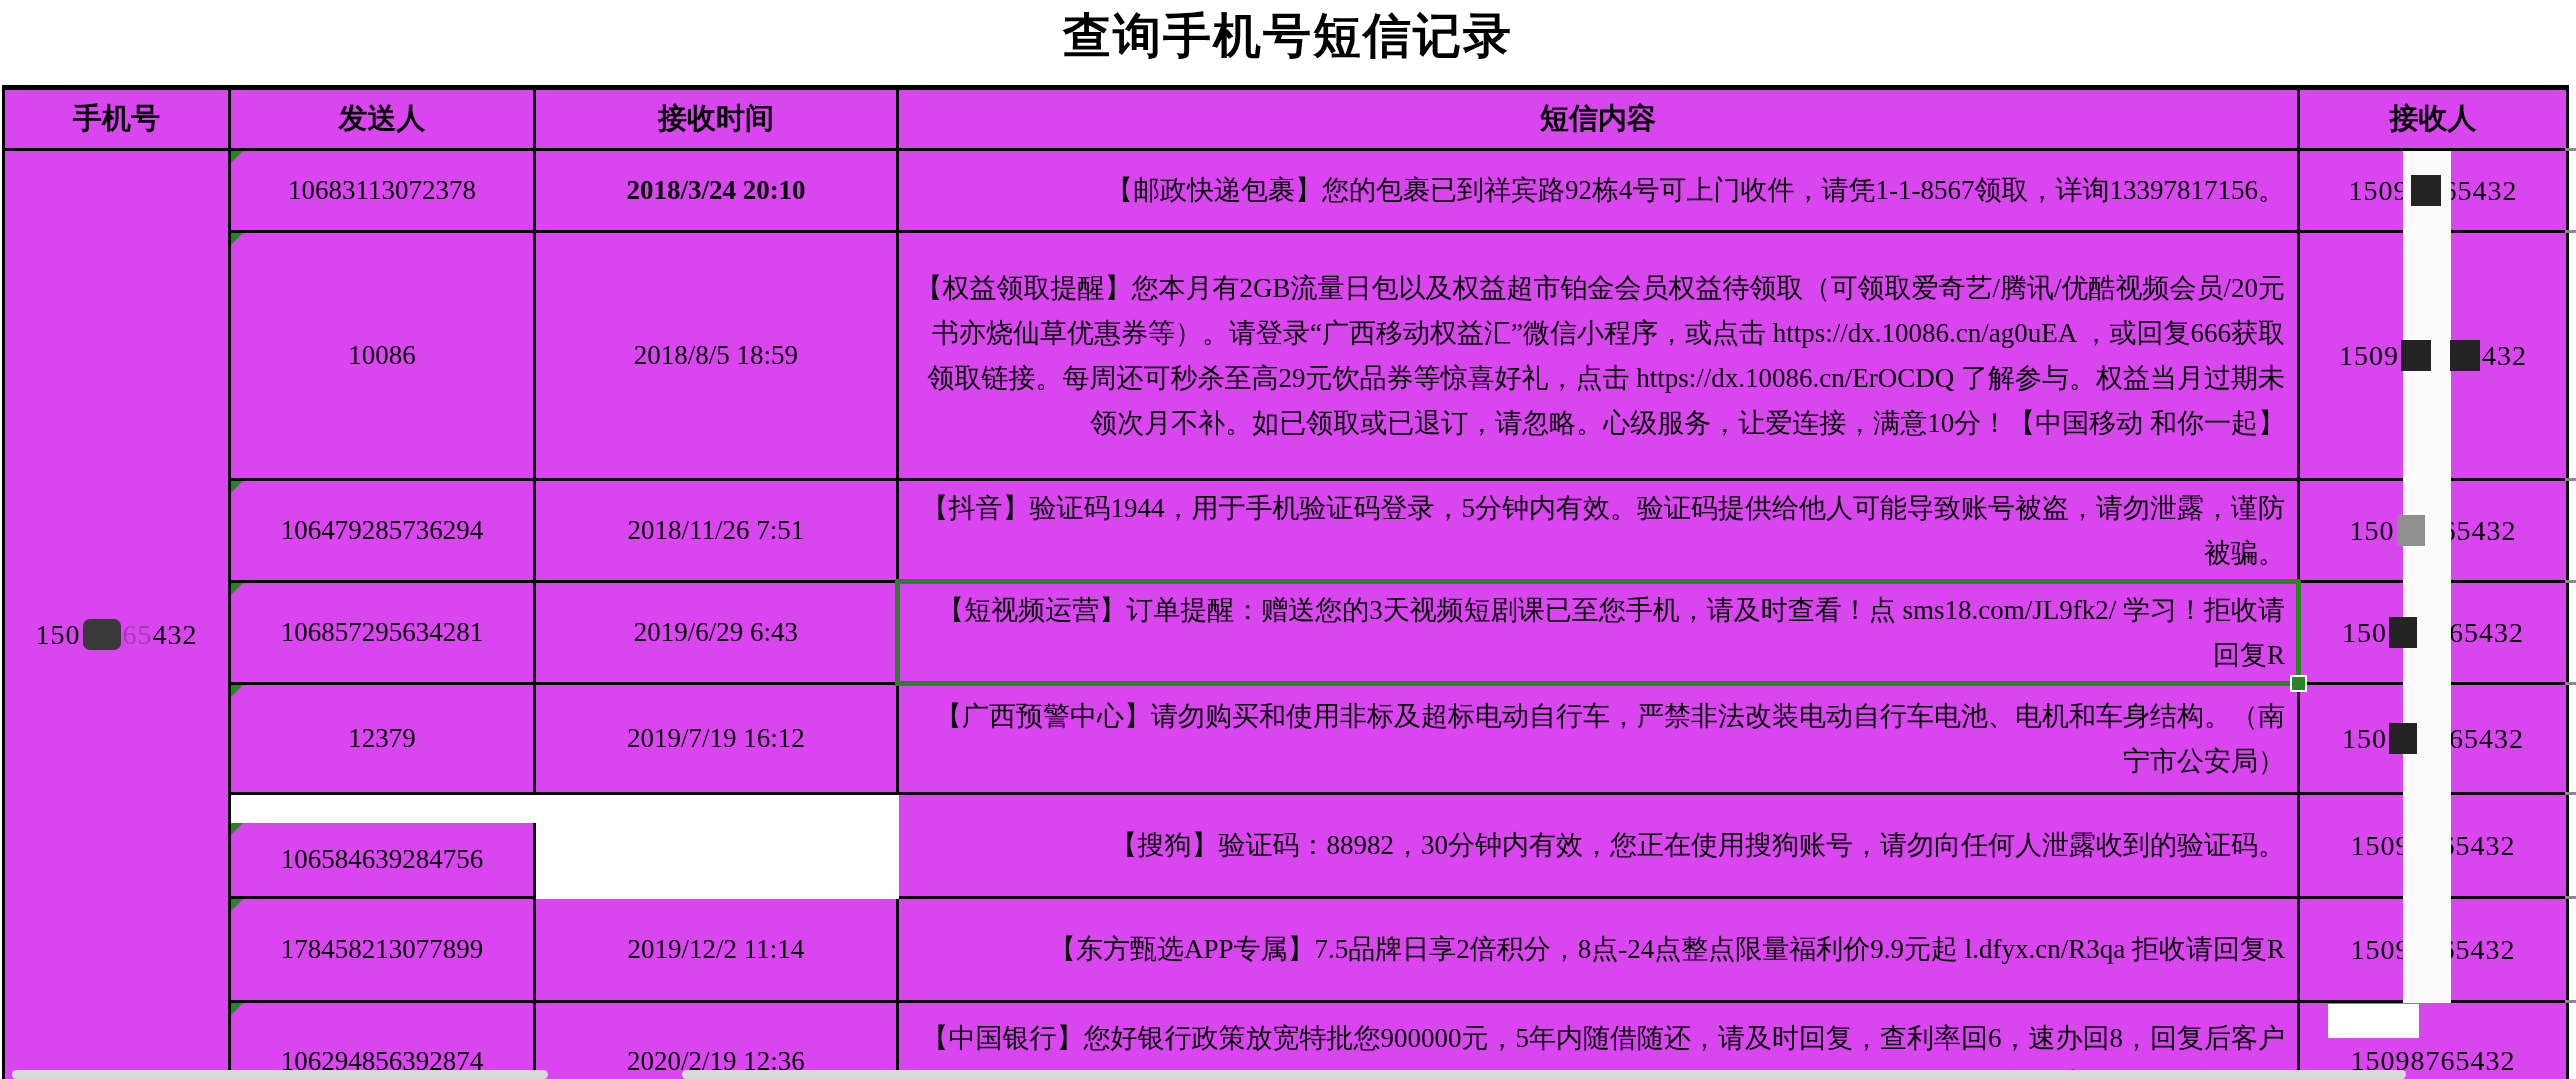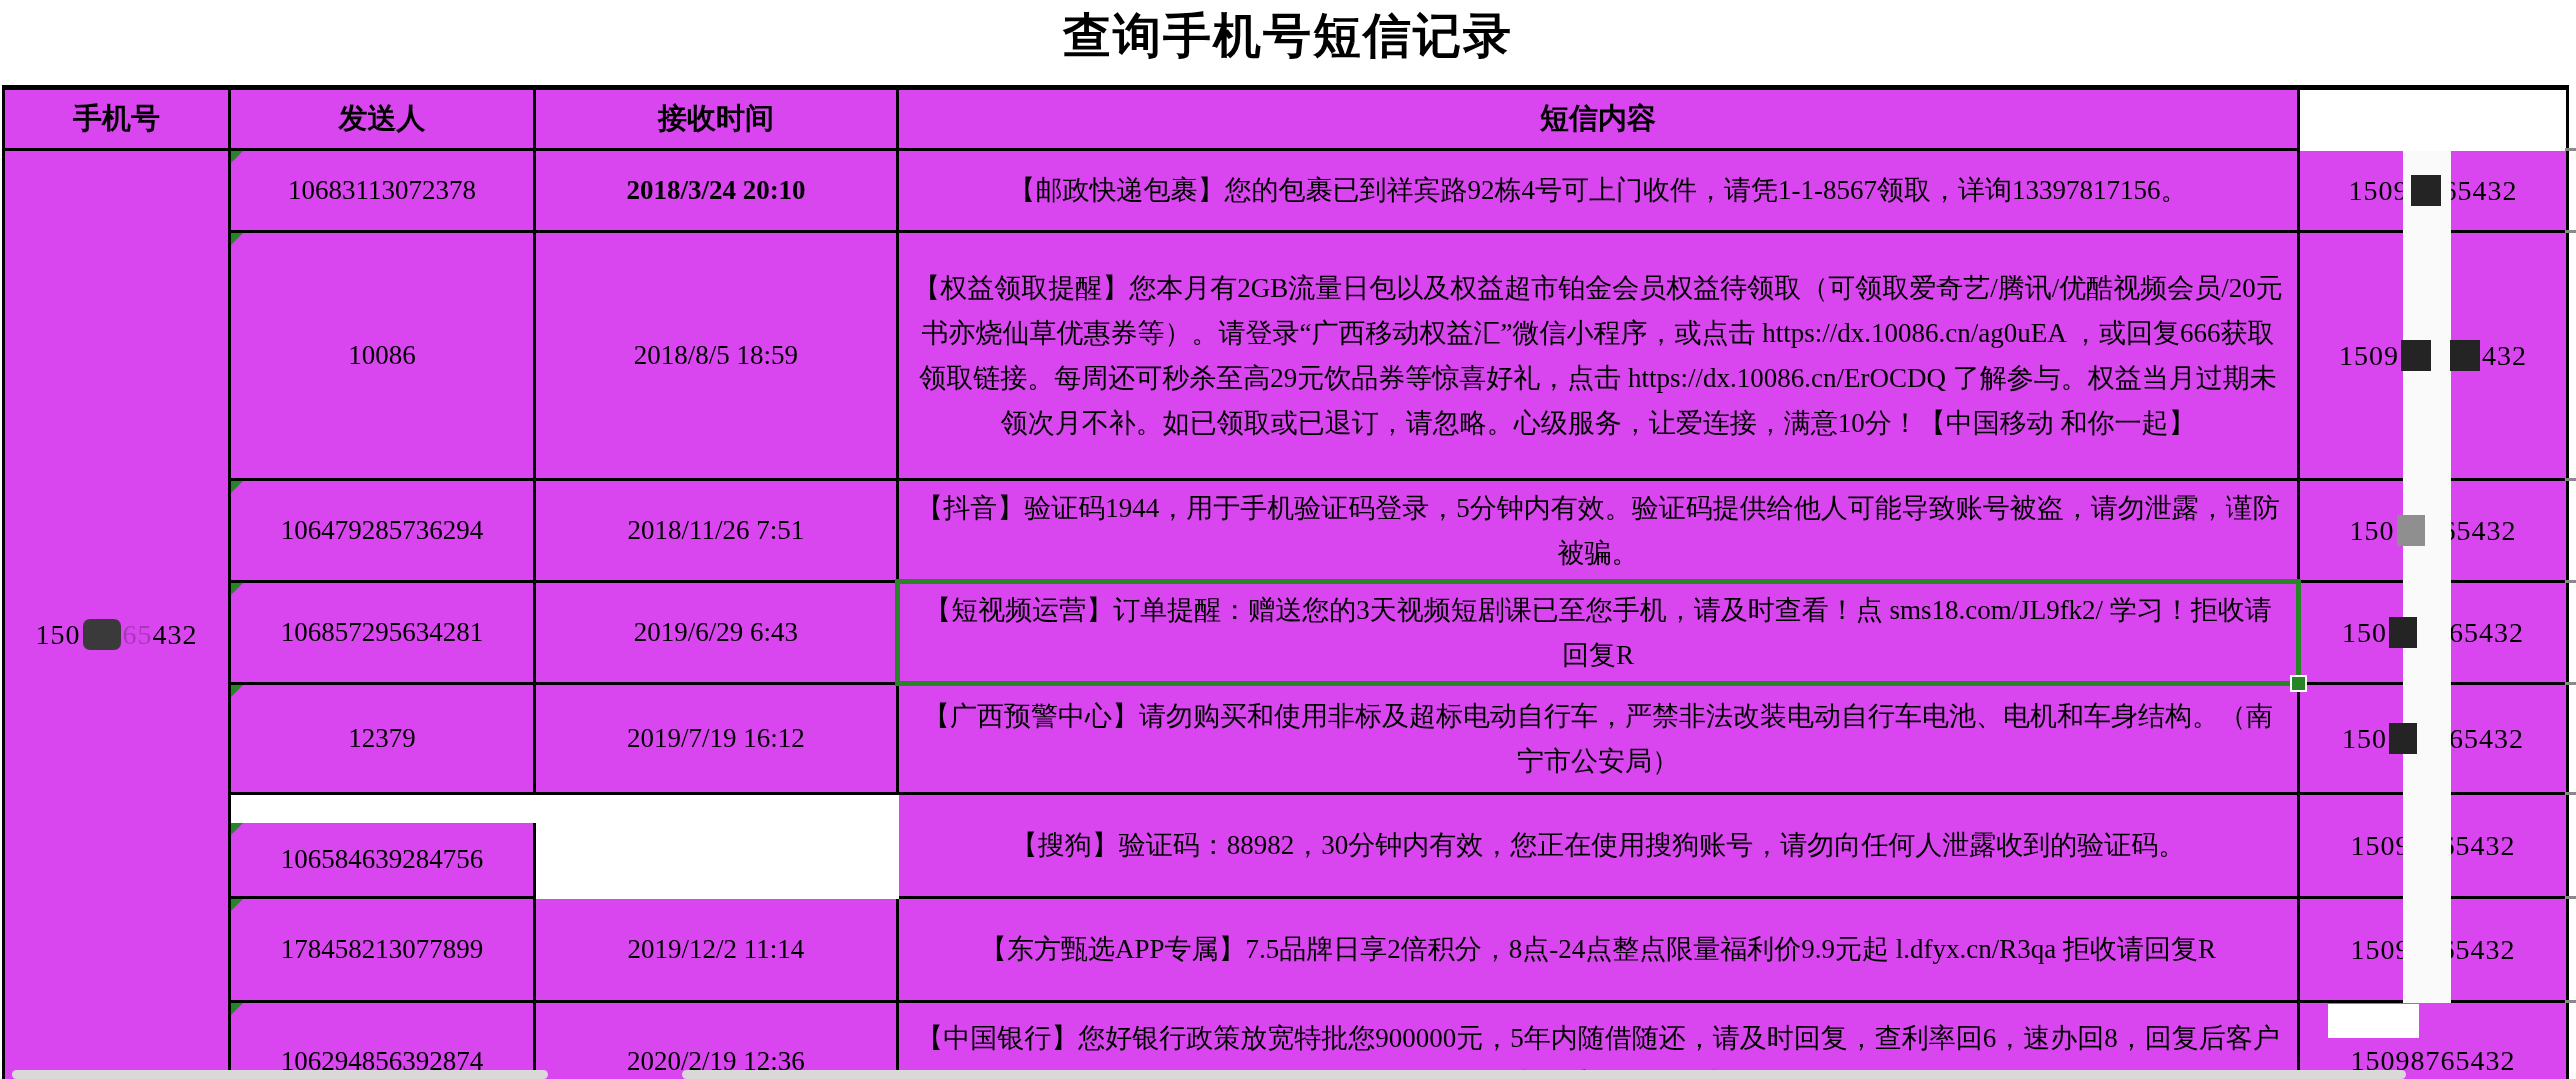--- a/index.html
+++ b/index.html
@@ -12,21 +12,21 @@
          grid-template-columns:226px 305px 363px 1401px 266px;
          grid-template-rows:61px 82px 248px 102px 102px 110px 104px 104px 119px;
          border:3px solid var(--border);border-top-width:5px;background:#fff;}
   .cell{background:#d946ef;border-right:3px solid var(--border);border-bottom:3px solid var(--border);
         display:flex;align-items:center;justify-content:center;text-align:center;
         font-size:27px;color:#000;position:relative;box-sizing:border-box;overflow:visible;}
   .cell.c5{border-right:none;}
   .head{font-weight:bold;font-size:29px;}
   .sender-cell::before{content:'';position:absolute;top:0;left:0;
         border-top:12px solid var(--green);border-right:12px solid transparent;}
-  .content-cell .txt{width:100%;padding:0 12px;line-height:45px;text-align:center;box-sizing:border-box;}
+  .content-cell .txt{width:100%;padding:0 12px;line-height:45px;text-align:right;box-sizing:border-box;}
   .selected{z-index:4;}
   .selected::after{content:'';position:absolute;inset:-4px;border:5px solid var(--green);
         z-index:5;pointer-events:none;}
   .selected::before{content:'';position:absolute;right:-10px;bottom:-10px;width:13px;height:13px;
         background:var(--green);border:2px solid #fff;z-index:6;}
   .phone-cell,.receiver-cell{font-size:28px;letter-spacing:1px;}
   .b{font-weight:bold;}
   .redact{display:inline-block;height:31px;vertical-align:-6px;position:relative;z-index:6;margin:0 2px;}
   .redact.dark{background:#242424;}
   .redact.gray{background:#8f8f8f;}
@@ -44,20 +44,21 @@
 
 <div class="stage">
 
   <h1 class="title">查询手机号短信记录</h1>
 
   <div class="table" id="grid">
     <div class="cell head c1" style="grid-column:1;grid-row:1">手机号</div>
     <div class="cell head c2" style="grid-column:2;grid-row:1">发送人</div>
     <div class="cell head c3" style="grid-column:3;grid-row:1">接收时间</div>
     <div class="cell head c4" style="grid-column:4;grid-row:1">短信内容</div>
+    <div class="cell head c5" style="grid-column:5;grid-row:1">接收人</div>
 
     <div class="cell phone-cell c1" style="grid-column:1;grid-row:2/10">
       <span class="txt" id="phoneParts"><span>150</span><span class="redact blob" style="width: 38px;"></span><span class="faint">65</span><span>432</span></span>
     </div>
 
   <div class="cell sender-cell c2" style="grid-area: 2 / 2;">
     <span class="txt">10683113072378</span>
   </div>
   <div class="cell time-cell c3" style="grid-area: 2 / 3;">
     <span class="txt b">2018/3/24 20:10</span>

